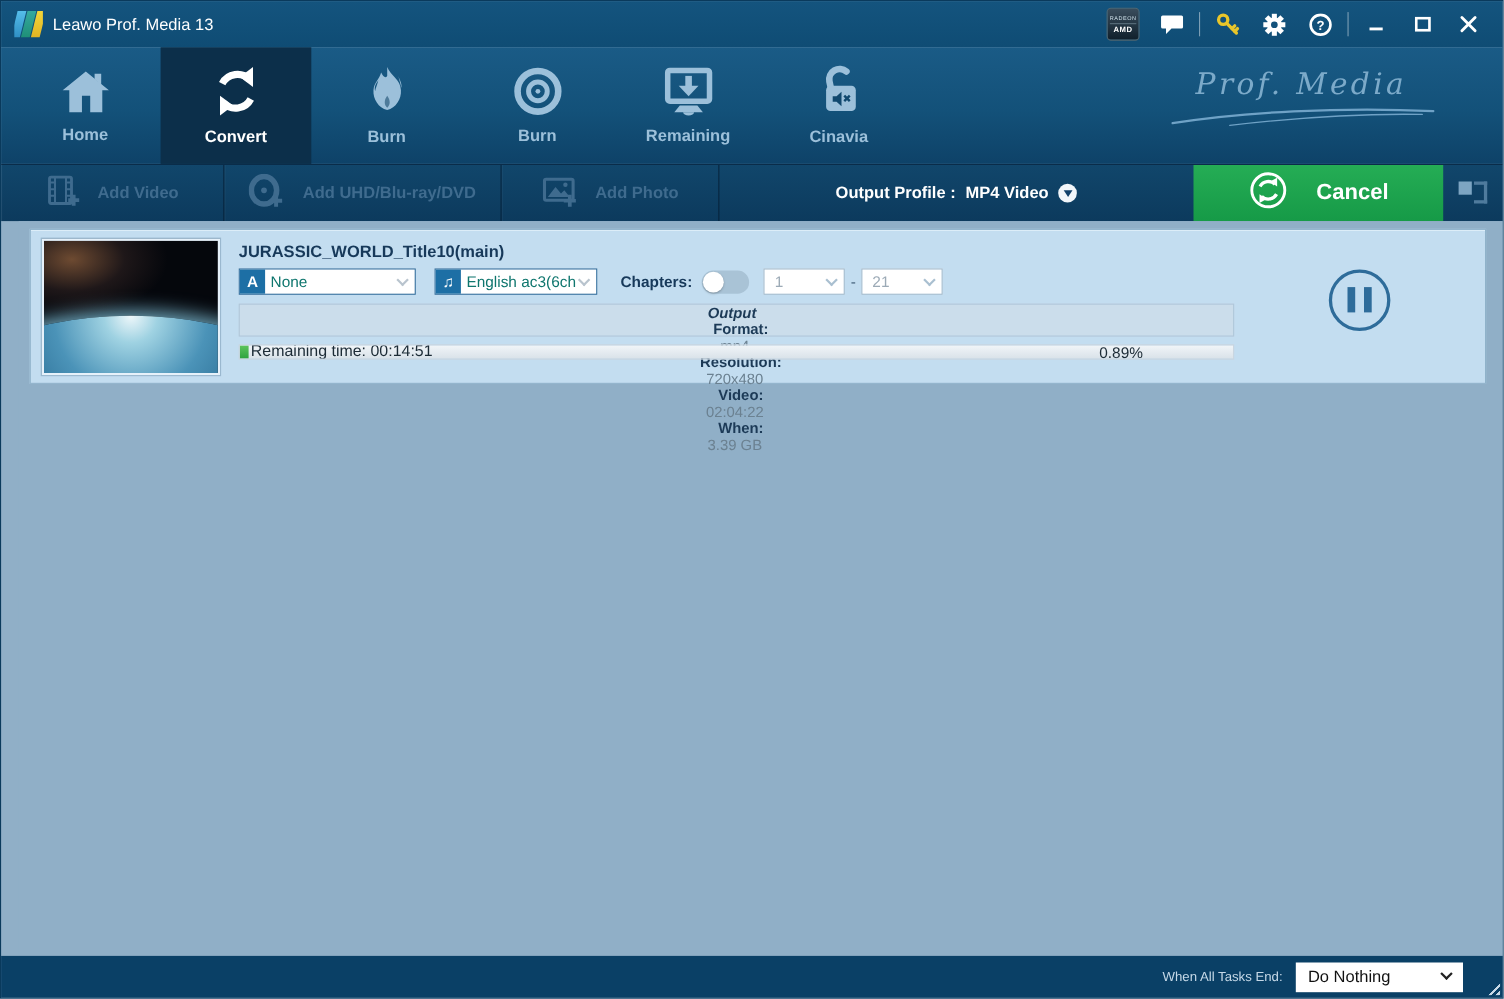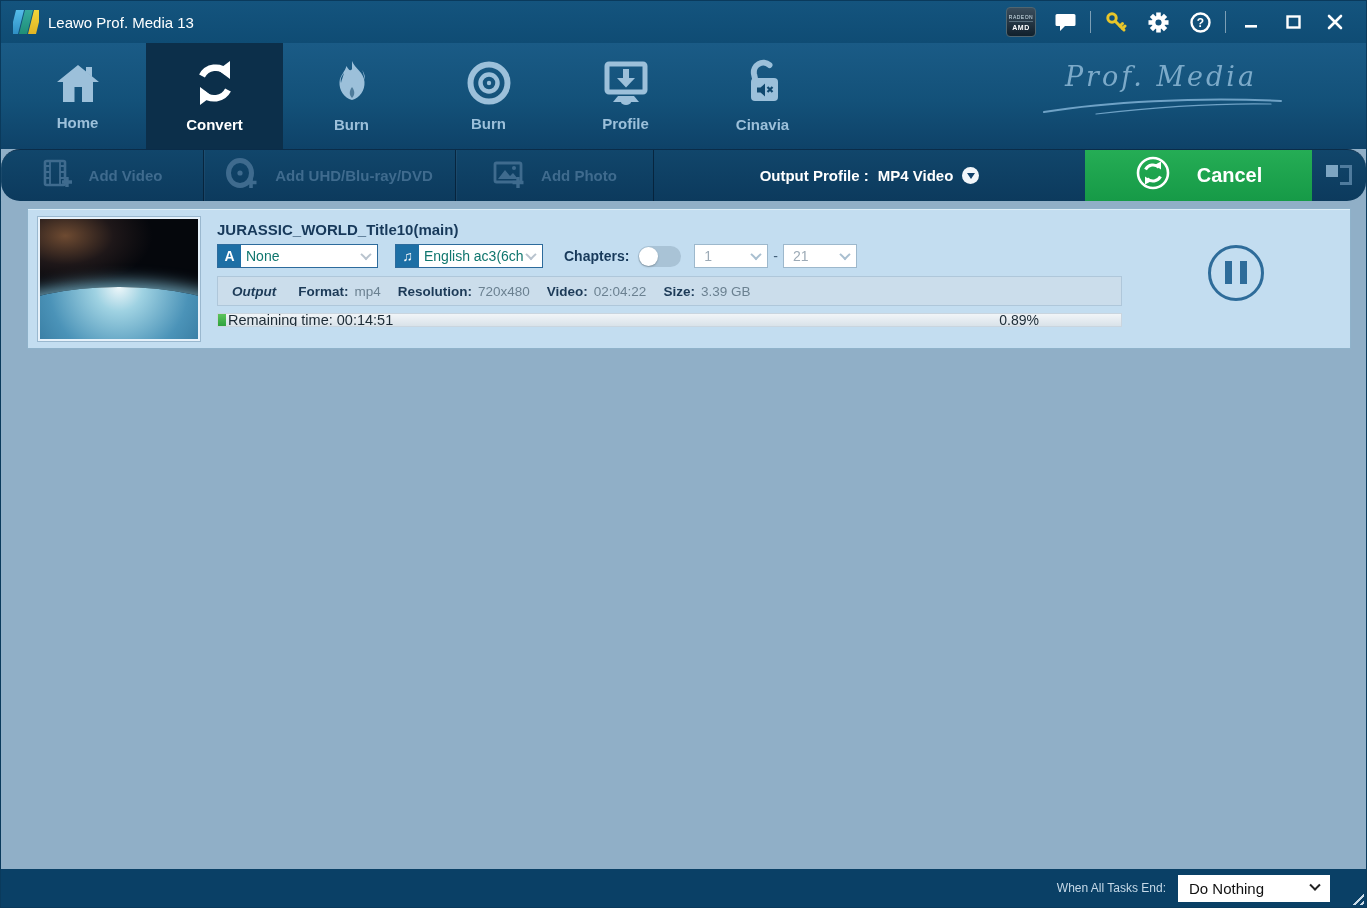--- a/index.html
+++ b/index.html
@@ -21,26 +21,26 @@
   .amd-badge { width:30px; height:30px; border-radius:4px; background:linear-gradient(180deg,#3a4d5c,#10202c); border:1px solid #50656f; display:flex; flex-direction:column; align-items:center; justify-content:center; margin-right:8px; }
   .amd-badge .r1 { font-size:5px; color:#cfe0ea; letter-spacing:.5px; border-bottom:1px solid #5a6f7c; padding-bottom:1px; margin-bottom:2px; }
   .amd-badge .r2 { font-size:7px; font-weight:bold; color:#ffffff; letter-spacing:.5px; }
 
   
   .nav { height:106px; background:linear-gradient(180deg,#1a5b86 0%,#135179 55%,#0e4268 100%); display:flex; padding-left:8px; position:relative; flex:0 0 auto; }
   .nav-tab { width:137px; height:106px; display:flex; flex-direction:column; align-items:center; justify-content:center; gap:9px; color:#9cc0da; cursor:default; }
   .nav-tab svg { display:block; }
   .nav-tab .nv-label { font-size:15px; font-weight:bold; }
   .nav-tab.active { background:#0c2f4a; color:#ffffff; }
-  .brand { position:absolute; right:80px; top:18px; width:250px; text-align:center; color:#7caac9; pointer-events:none; }
+  .brand { position:absolute; right:58px; top:18px; width:250px; text-align:center; color:#7caac9; pointer-events:none; }
   .brand .brand-text { font-family:"DejaVu Serif", serif; font-style:italic; font-size:27px; letter-spacing:3px; }
   .brand svg { display:block; margin-top:2px; }
 
   
-  .toolbar { height:52px; background:linear-gradient(180deg,#11466b,#0c3a5d); border-top:1px solid #0a2c49; display:flex; align-items:stretch; flex:0 0 auto;border-radius:19px; }
+  .toolbar { height:52px; background:linear-gradient(180deg,#11466b,#0c3a5d); border-top:1px solid #0a2c49; display:flex; align-items:stretch; flex:0 0 auto; }
   .tbar-btn { display:flex; align-items:center; justify-content:center; gap:15px; color:#3f6b8e; font-size:15px; font-weight:bold; border-right:1px solid rgba(5,30,52,.8); box-shadow:1px 0 0 rgba(255,255,255,.05) inset; }
   .tbar-btn.bw1{ width:203px; } .tbar-btn.bw2{ width:252px; } .tbar-btn.bw3{ width:198px; }
   .tbar-mid { flex:1; display:flex; align-items:center; justify-content:center; }
   .profile-group { display:flex; align-items:center; gap:9px; color:#ffffff; font-size:15px; font-weight:bold; }
   .profile-arrow { width:17px; height:17px; border-radius:50%; background:#f2f6fa; display:flex; align-items:center; justify-content:center; }
   .profile-arrow i { width:0; height:0; border-left:4px solid transparent; border-right:4px solid transparent; border-top:6px solid #12416a; margin-top:1px; }
   .cancel-btn { width:227px; background:linear-gradient(180deg,#25ad55,#169a47); display:flex; align-items:center; justify-content:center; gap:26px; color:#fff; font-size:20px; font-weight:bold; cursor:pointer; }
   .panel-box { width:54px; display:flex; align-items:center; justify-content:center; }
   .panel-toggle { position:relative; width:26px; height:26px; }
   .panel-toggle .sq { position:absolute; left:0; top:2px; width:12px; height:12px; background:#7da5c2; }
@@ -60,21 +60,21 @@
   .mini-select .val { flex:1; padding-left:5px; font-size:14px; color:#0f766e; white-space:nowrap; overflow:hidden; }
   .chev { width:8px; height:8px; border-right:2px solid #b9c4ce; border-bottom:2px solid #b9c4ce; transform:rotate(45deg) translate(-1px,-1px); margin-right:7px; flex:0 0 auto; }
   .w-sub { width:161px; margin-right:17px; } .w-aud { width:148px; margin-right:21px; }
   .chapters-label { font-size:14px; font-weight:bold; color:#17395a; margin-right:9px; }
   .toggle { width:43px; height:21px; border-radius:11px; background:#a9c3d6; position:relative; margin-right:13px; cursor:pointer; }
   .toggle .knob { position:absolute; left:1px; top:1px; width:19px; height:19px; border-radius:50%; background:#ffffff; box-shadow:0 1px 2px rgba(0,0,0,.25); }
   .chap-select { width:74px; height:24px; background:#fff; border:1px solid #9db8cc; display:flex; align-items:center; cursor:default; }
   .chap-select .val { flex:1; padding-left:9px; font-size:14px; color:#9caab6; }
   .chap-select .chev { border-color:#a9bfd0; }
   .chap-dash { margin:0 5px; color:#44607a; font-size:14px; }
-  .output-bar { margin-top:8px; height:30px; background:#cbddeb; border:1px solid #afc7da; display:flex; align-items:center; padding-left:14px; font-size:13.5px; }
+  .output-bar { margin-top:8px; height:30px; background:#cbddeb; border:1px solid #afc7da; display:flex; align-items:center; padding-left:14px; font-size:13.5px;flex-direction:column; }
   .output-bar .olabel { font-weight:bold; font-style:italic; color:#1c3a57; margin-right:22px; }
   .output-bar .klabel { font-weight:bold; color:#1c3a57; margin-right:6px; }
   .output-bar .kval { color:#6b8191; margin-right:17px; }
   .progress { margin-top:7px; height:14px; background:linear-gradient(180deg,#f1f5f8,#d9e2e9); border:1px solid #c9d5df; position:relative; overflow:hidden; }
   .progress-fill { position:absolute; left:0; top:0; bottom:0; width:0; background:linear-gradient(180deg,#5cc45c,#2ea23e); }
   .progress-text { position:absolute; left:10px; top:50%; transform:translateY(-50%); font-size:14.5px; color:#1c2b36; }
   .progress-pct { position:absolute; right:82px; top:50%; transform:translateY(-50%); font-size:14px; color:#1c2b36; }
   .task-action { width:228px; display:flex; align-items:center; justify-content:center; flex:0 0 auto; }
   .pause-btn { width:56px; height:56px; border:3px solid #2e6c9a; border-radius:50%; display:flex; align-items:center; justify-content:center; gap:8px; cursor:pointer; margin-top:-12px; }
   .pause-btn i { width:7px; height:23px; background:#2e6c9a; display:block; }
@@ -204,21 +204,21 @@
     <div class="nav-tab">
       <span>
         <svg width="48" height="46" viewBox="0 0 48 46">
             <rect x="5" y="4" width="38" height="28" rx="2" fill="none" stroke="currentColor" stroke-width="5"></rect>
             <rect x="21" y="9" width="6" height="10" fill="currentColor"></rect>
             <path d="M15 18 L33 18 L24 27.5 Z" fill="currentColor"></path>
             <path d="M16 36 L32 36 L37 42 L11 42 Z" fill="currentColor"></path>
             <path d="M19 42 a5 3 0 0 0 10 0 Z" fill="currentColor"></path>
           </svg>
       </span>
-      <span class="nv-label">Profile</span>
+      <span class="nv-label">Remaining</span>
     </div>
     <div class="nav-tab">
       <span>
         <svg width="46" height="48" viewBox="0 0 46 48">
             <path d="M14 21 L14 13 a9.5 9.5 0 0 1 17 -5.5" fill="none" stroke="currentColor" stroke-width="6" stroke-linecap="round" transform="rotate(-12 23 14)"></path>
             <rect x="11" y="19" width="27" height="23" rx="4" fill="currentColor"></rect>
             <g transform="translate(17,24)">
               <path d="M0 4.5 h3.5 l4.5 -4 v13 l-4.5 -4 H0 Z" fill="#10486e"></path>
               <path d="M10.5 4 l5 5 M15.5 4 l-5 5" stroke="#10486e" stroke-width="2.2"></path>
             </g>
@@ -335,21 +335,21 @@
           </div>
         </div>
         <div class="output-bar">
           <span class="olabel">Output</span>
           <span class="klabel">Format:</span>
           <span class="kval">mp4</span>
           <span class="klabel">Resolution:</span>
           <span class="kval">720x480</span>
           <span class="klabel">Video:</span>
           <span class="kval">02:04:22</span>
-          <span class="klabel">Size:</span>
+          <span class="klabel">When:</span>
           <span class="kval">3.39 GB</span>
         </div>
         <div class="progress">
           <div class="progress-fill" style="width: 0.89%;"></div>
           <span class="progress-text">Remaining time: 00:14:51</span>
           <span class="progress-pct">0.89%</span>
         </div>
       </div>
       <div class="task-action">
         <div class="pause-btn">

